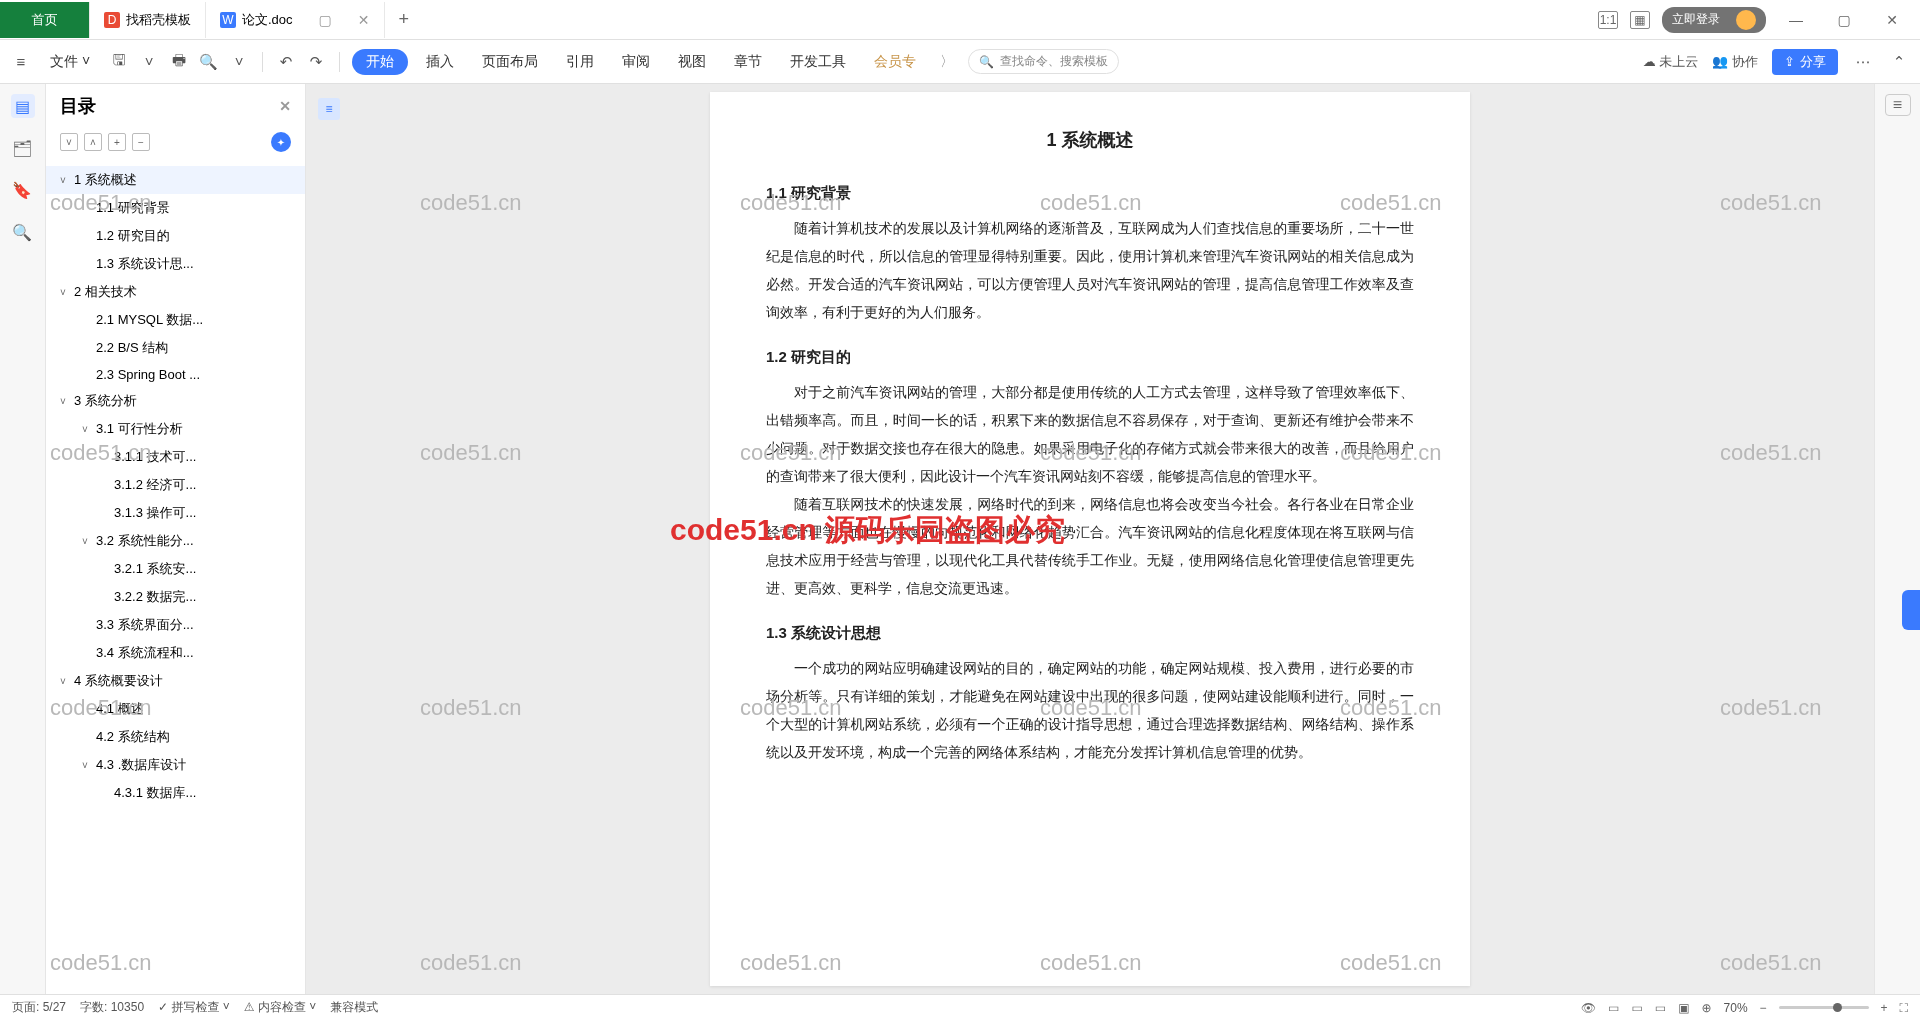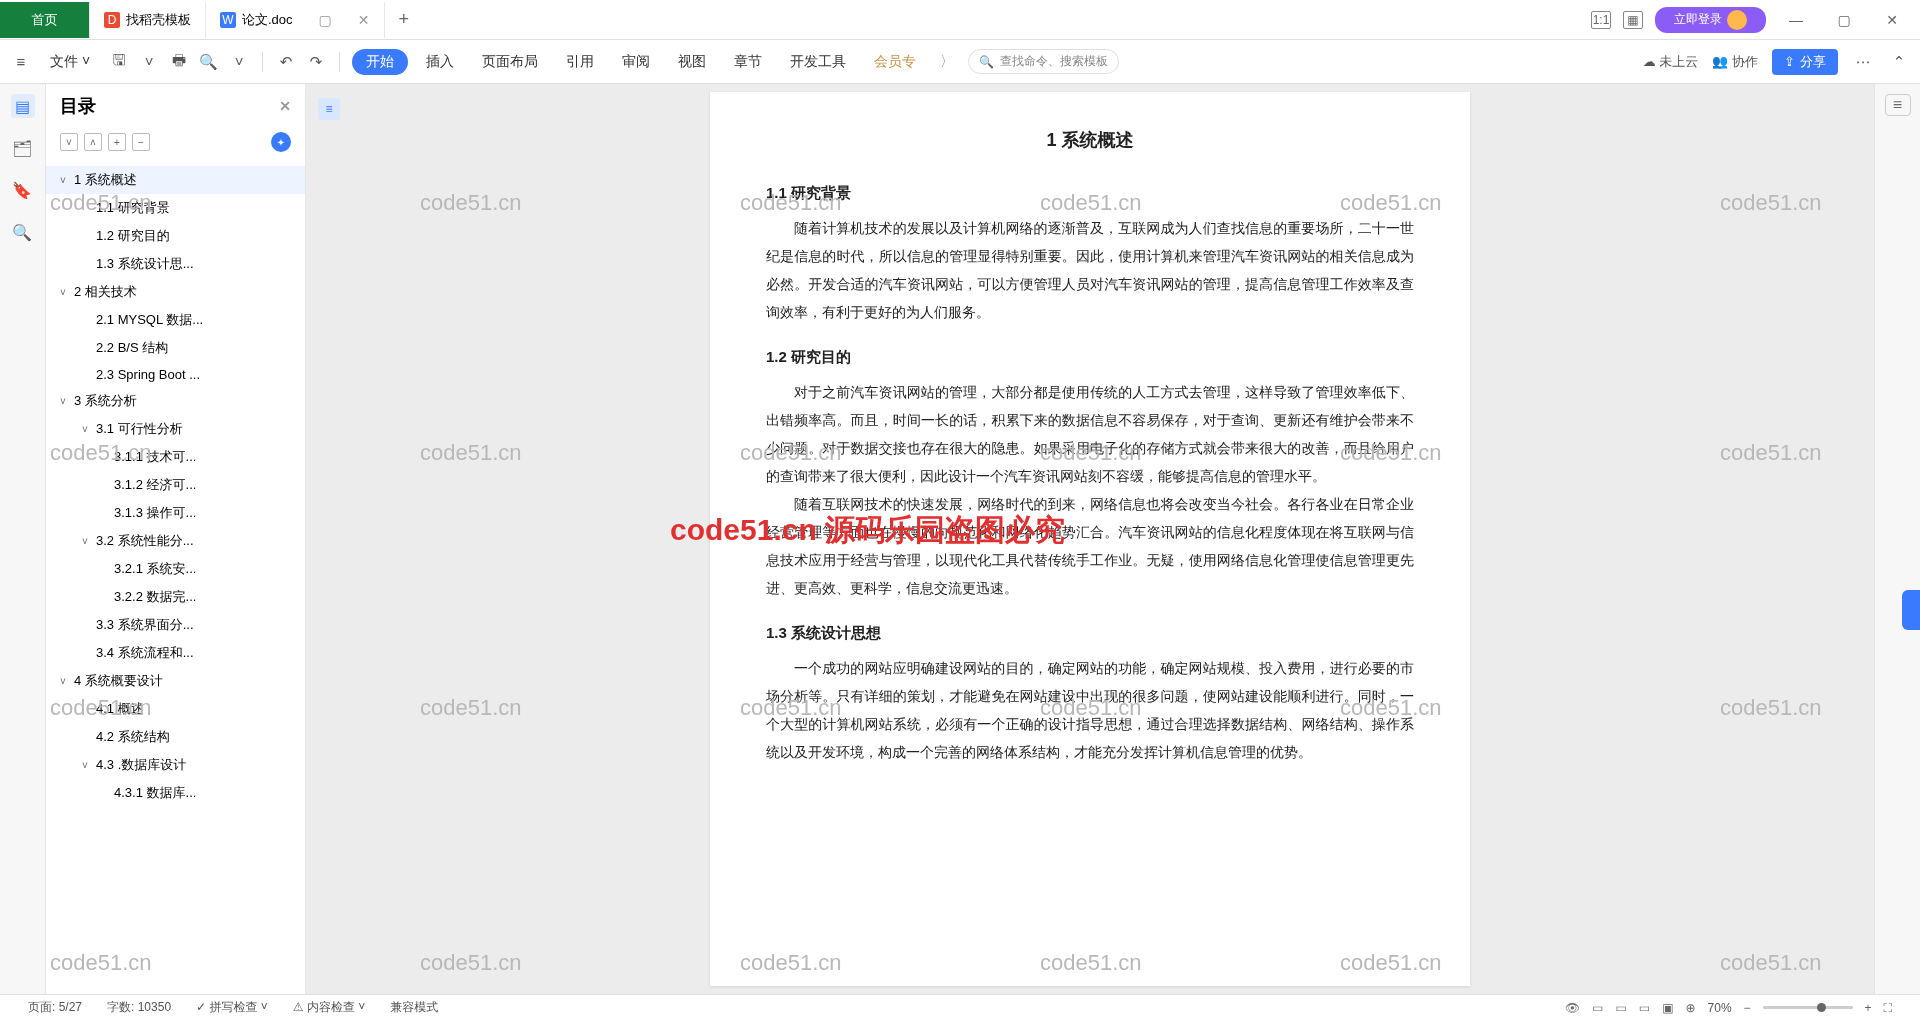--- a/index.html
+++ b/index.html
@@ -8,21 +8,21 @@
 .tab{height:36px;display:flex;align-items:center;padding:0 14px;font-size:13px;gap:6px;border-right:1px solid #e8e8e8;cursor:pointer}
 .tab.home{background:#15803d;color:#fff;width:90px;justify-content:center}
 .tab.active{background:#fff}
 .tab-icon{width:16px;height:16px;display:flex;align-items:center;justify-content:center;font-size:12px;border-radius:2px}
 .tab-icon.d{background:#e94b35;color:#fff}
 .tab-icon.w{background:#3a7afe;color:#fff}
 .tab-close{margin-left:20px;color:#999;font-size:14px}
 .tab-add{padding:0 14px;color:#666;font-size:18px}
 .titlebar-right{margin-left:auto;display:flex;align-items:center;gap:12px;padding-right:10px}
 .tb-icon{width:20px;height:18px;border:1px solid #888;border-radius:2px;display:flex;align-items:center;justify-content:center;font-size:12px;color:#666}
-.login-btn{background:#8b5cf6;color:#fff;padding:3px 19px;border-radius:12px;font-size:12px;display:flex;align-items:center;gap:5px}
+.login-btn{background:#737373;color:#fff;padding:3px 10px;border-radius:12px;font-size:12px;display:flex;align-items:center;gap:16px}
 .avatar{width:20px;height:20px;border-radius:50%;background:#ffb84d}
 .win-btn{width:36px;text-align:center;color:#666;font-size:14px}
 .ribbon{height:44px;background:#fff;display:flex;align-items:center;padding:0 10px;gap:8px;border-bottom:1px solid #e0e0e0}
 .rb-icon{width:22px;height:22px;display:flex;align-items:center;justify-content:center;color:#555;font-size:15px}
 .rb-sep{width:1px;height:20px;background:#ddd;margin:0 4px}
 .rb-tab{padding:0 10px;font-size:14px;color:#333;cursor:pointer}
 .rb-tab.active{background:#3a7afe;color:#fff;border-radius:14px;padding:4px 14px}
 .rb-tab.vip{color:#c8954a}
 .rb-arrow{color:#888;font-size:14px;padding:0 6px}
 .search-box{display:flex;align-items:center;gap:6px;padding:3px 10px;border:1px solid #e0e0e0;border-radius:14px;font-size:12px;color:#888}
@@ -45,21 +45,21 @@
 .tree-item.l1{padding-left:14px}
 .tree-item.l2{padding-left:36px}
 .tree-item.l3{padding-left:54px}
 .doc-area{flex:1;background:#ececec;overflow:auto;position:relative;display:flex;justify-content:center}
 .page{width:760px;background:#fff;margin:8px 0;padding:30px 56px;font-size:14px;line-height:2;color:#222;box-shadow:0 1px 3px rgba(0,0,0,.1)}
 .page h1{font-size:18px;text-align:center;font-weight:600;margin-bottom:20px}
 .page h2{font-size:15px;font-weight:700;margin:16px 0 6px}
 .page p{text-indent:2em;text-align:justify}
 .page-ind{position:absolute;left:12px;top:14px;width:22px;height:22px;background:#d8e6ff;border-radius:3px;display:flex;align-items:center;justify-content:center;font-size:12px;color:#3a7afe}
 .right-rail{width:46px;background:#f7f7f7;border-left:1px solid #e5e5e5;padding-top:10px;display:flex;flex-direction:column;align-items:center}
-.statusbar{height:26px;background:#fff;border-top:1px solid #e0e0e0;display:flex;align-items:center;padding:0 28px;font-size:12px;color:#555;gap:25px}
+.statusbar{height:26px;background:#fff;border-top:1px solid #e0e0e0;display:flex;align-items:center;padding:0 12px;font-size:12px;color:#555;gap:14px}
 .statusbar .right{margin-left:auto;display:flex;align-items:center;gap:12px}
 .sb-icon{color:#666}
 .zoom-slider{width:90px;height:3px;background:#ccc;border-radius:2px;position:relative}
 .zoom-thumb{width:9px;height:9px;background:#666;border-radius:50%;position:absolute;top:-3px;left:60%}
 .wm{position:absolute;color:#b8b8b8;font-size:22px;font-weight:400;pointer-events:none;white-space:nowrap;z-index:5}
 .wm-red{position:absolute;color:#e03030;font-size:30px;font-weight:700;pointer-events:none;z-index:6}
 .edge-tab{position:absolute;right:0;top:590px;width:18px;height:40px;background:#3a7afe;border-radius:6px 0 0 6px;z-index:7}
 </style>
 </head>
 <body>

